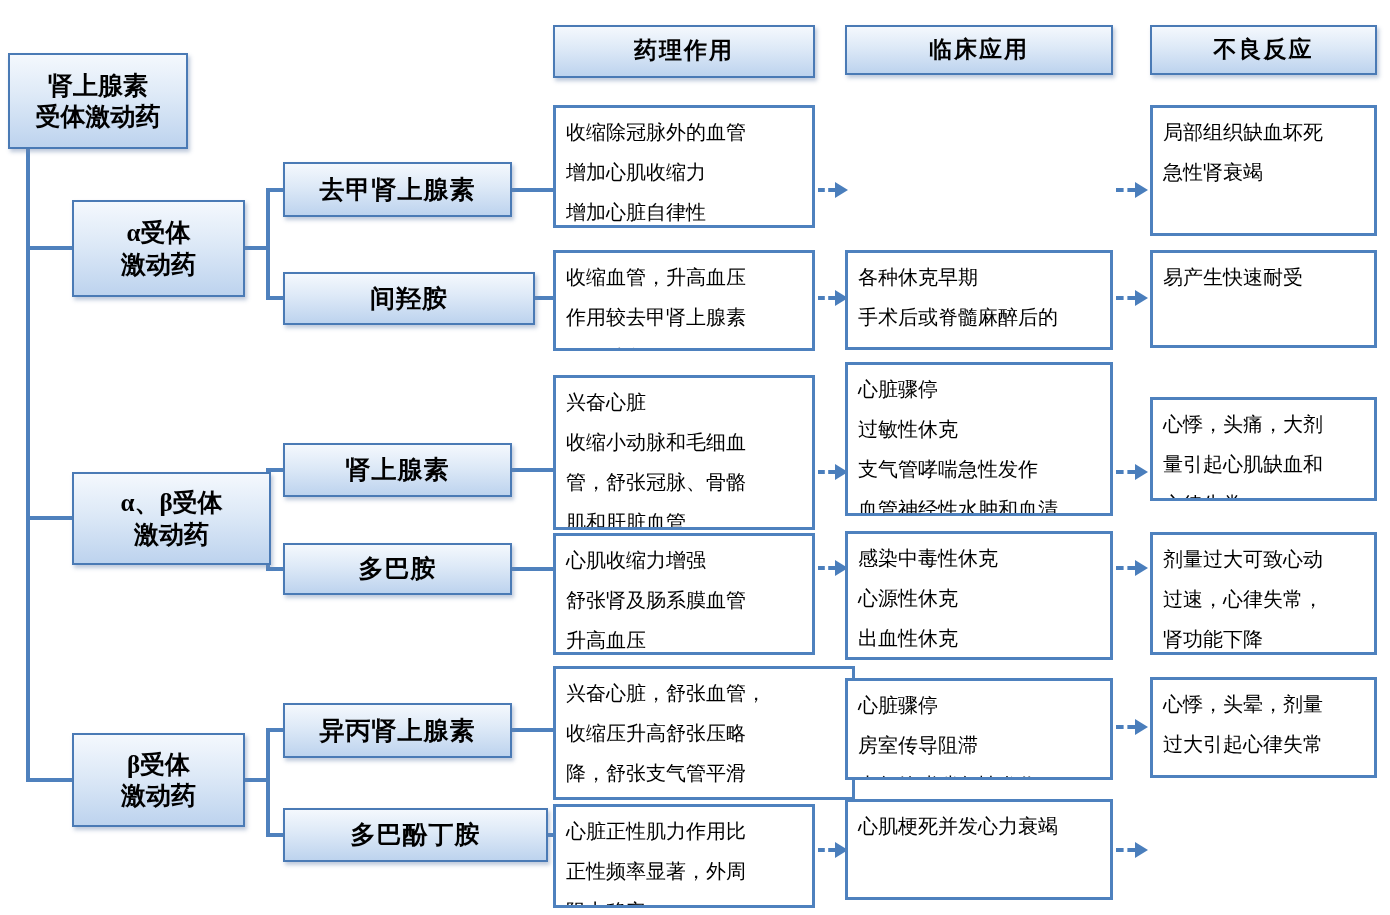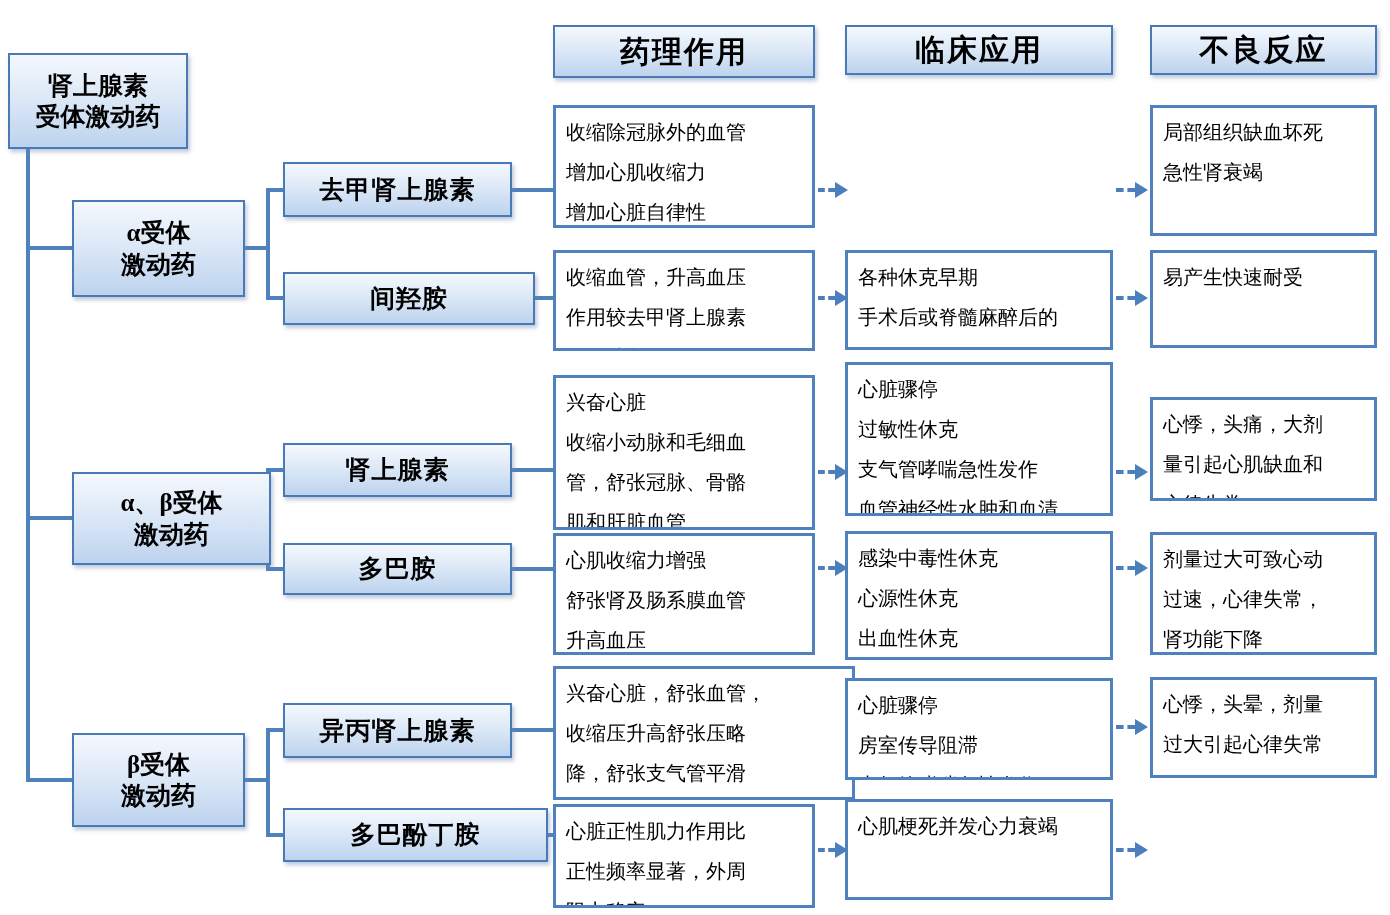--- a/index.html
+++ b/index.html
@@ -11,21 +11,21 @@
   
   .gbox{
     position:absolute;
     border:2px solid #4a7ab5;
     background:linear-gradient(180deg,#f4f8fd 0%,#dde9f7 45%,#bdd3ee 100%);
     box-shadow:2px 3px 4px rgba(110,135,175,0.45);
     display:flex;align-items:center;justify-content:center;
     text-align:center;font-weight:bold;
     white-space:pre-line;line-height:1.25;
   }
-  .hdr{font-size:30px;letter-spacing:2px;}
+  .hdr{font-size:23px;letter-spacing:2px;}
   .cat{font-size:25px;}
   .drug{font-size:25px;letter-spacing:1px;}
   .rootbox{font-size:25px;}
   
   .cbox{
     position:absolute;
     border:3px solid #4e81be;
     background:#ffffff;
     padding:4px 10px;
     font-size:20px;line-height:40px;

